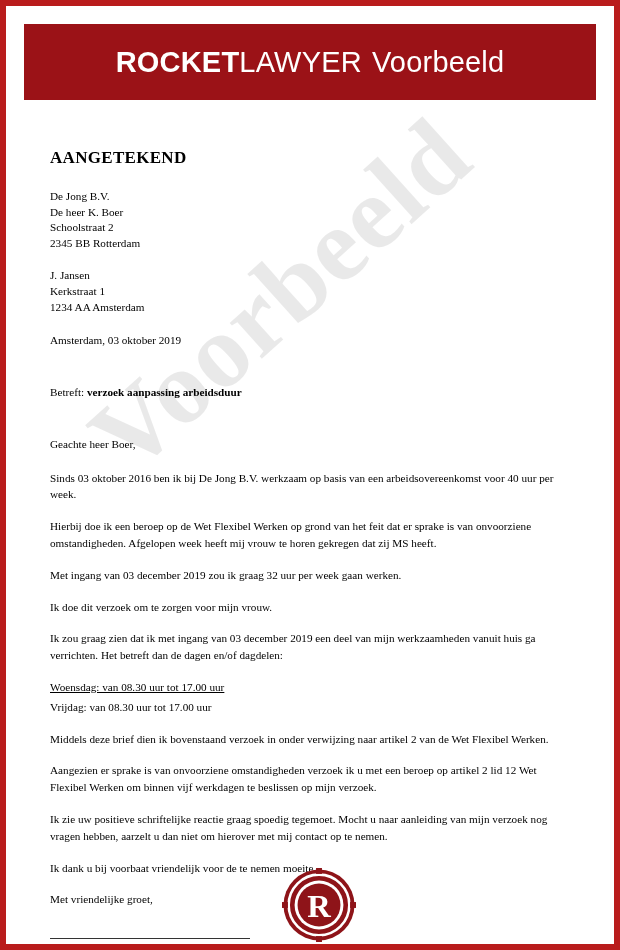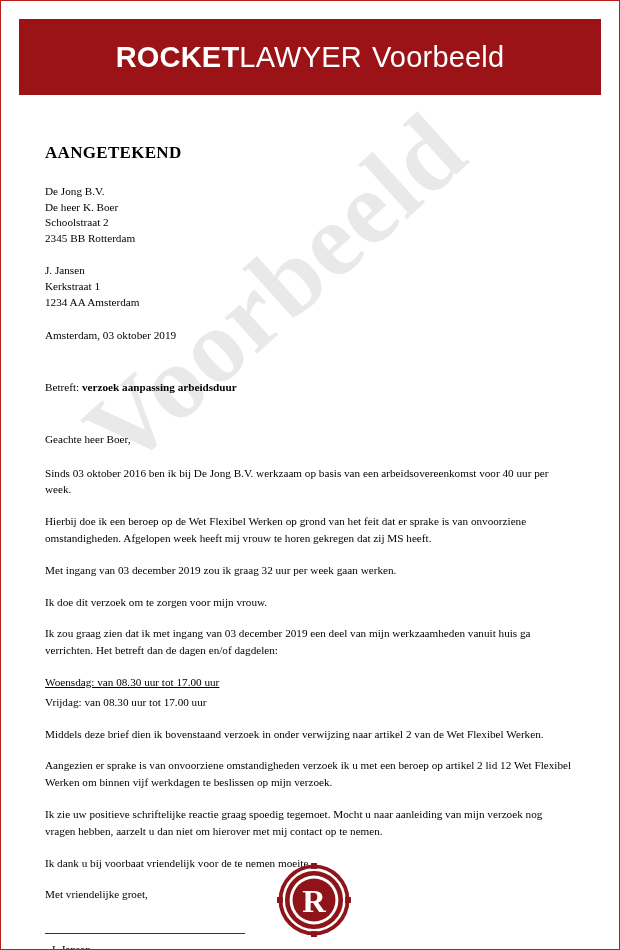--- a/index.html
+++ b/index.html
@@ -12,21 +12,21 @@
     height: 950px;
     font-family: "Liberation Serif", serif;
     color: #000000;
     overflow: hidden;
   }
   .page {
     position: relative;
     width: 620px;
     height: 950px;
     box-sizing: border-box;
-    border: 1px solid #b91c1c;
+    border: 6px solid #b91c1c;
     background: #ffffff;
     overflow: hidden;
   }
   .header-bar {
     position: relative;
     height: 76px;
     background: #9b1217;
     display: flex;
     align-items: center;
     justify-content: center;

